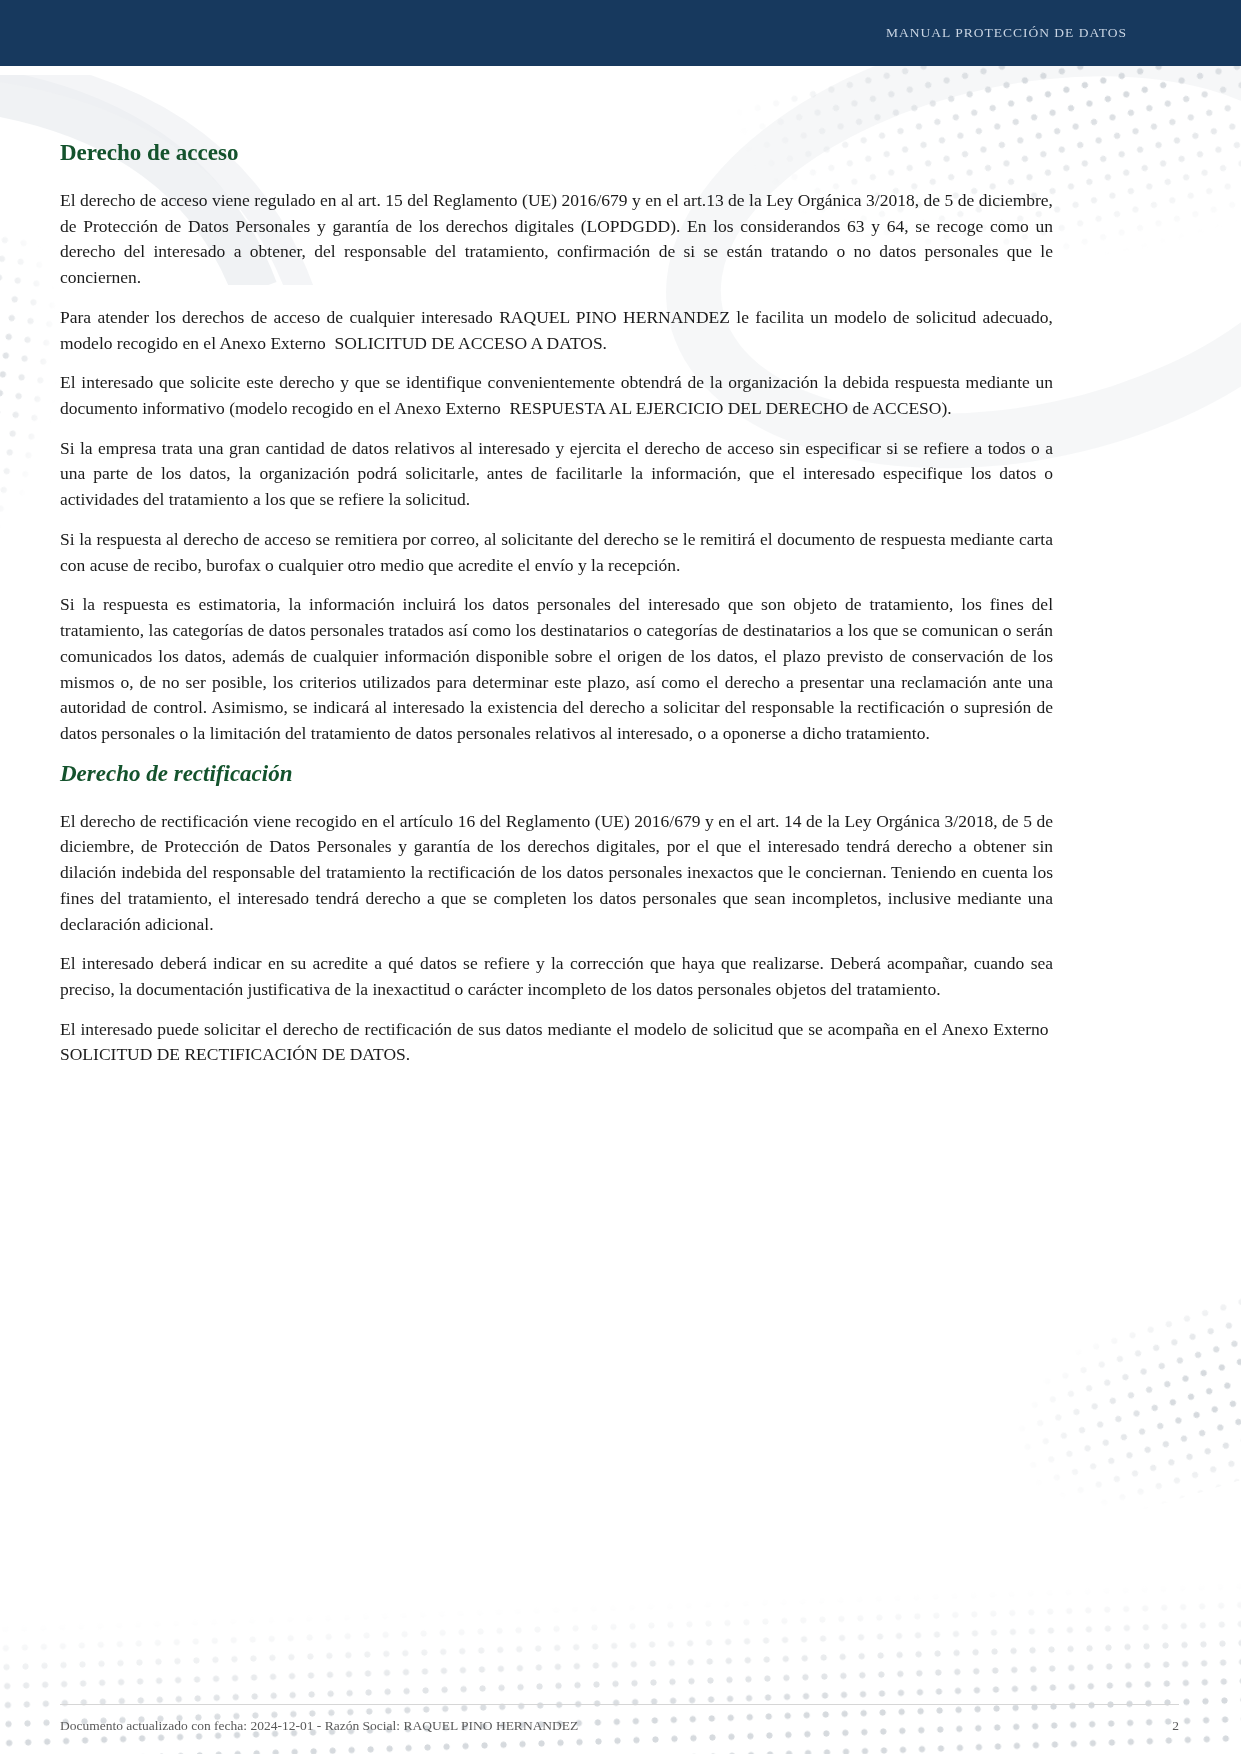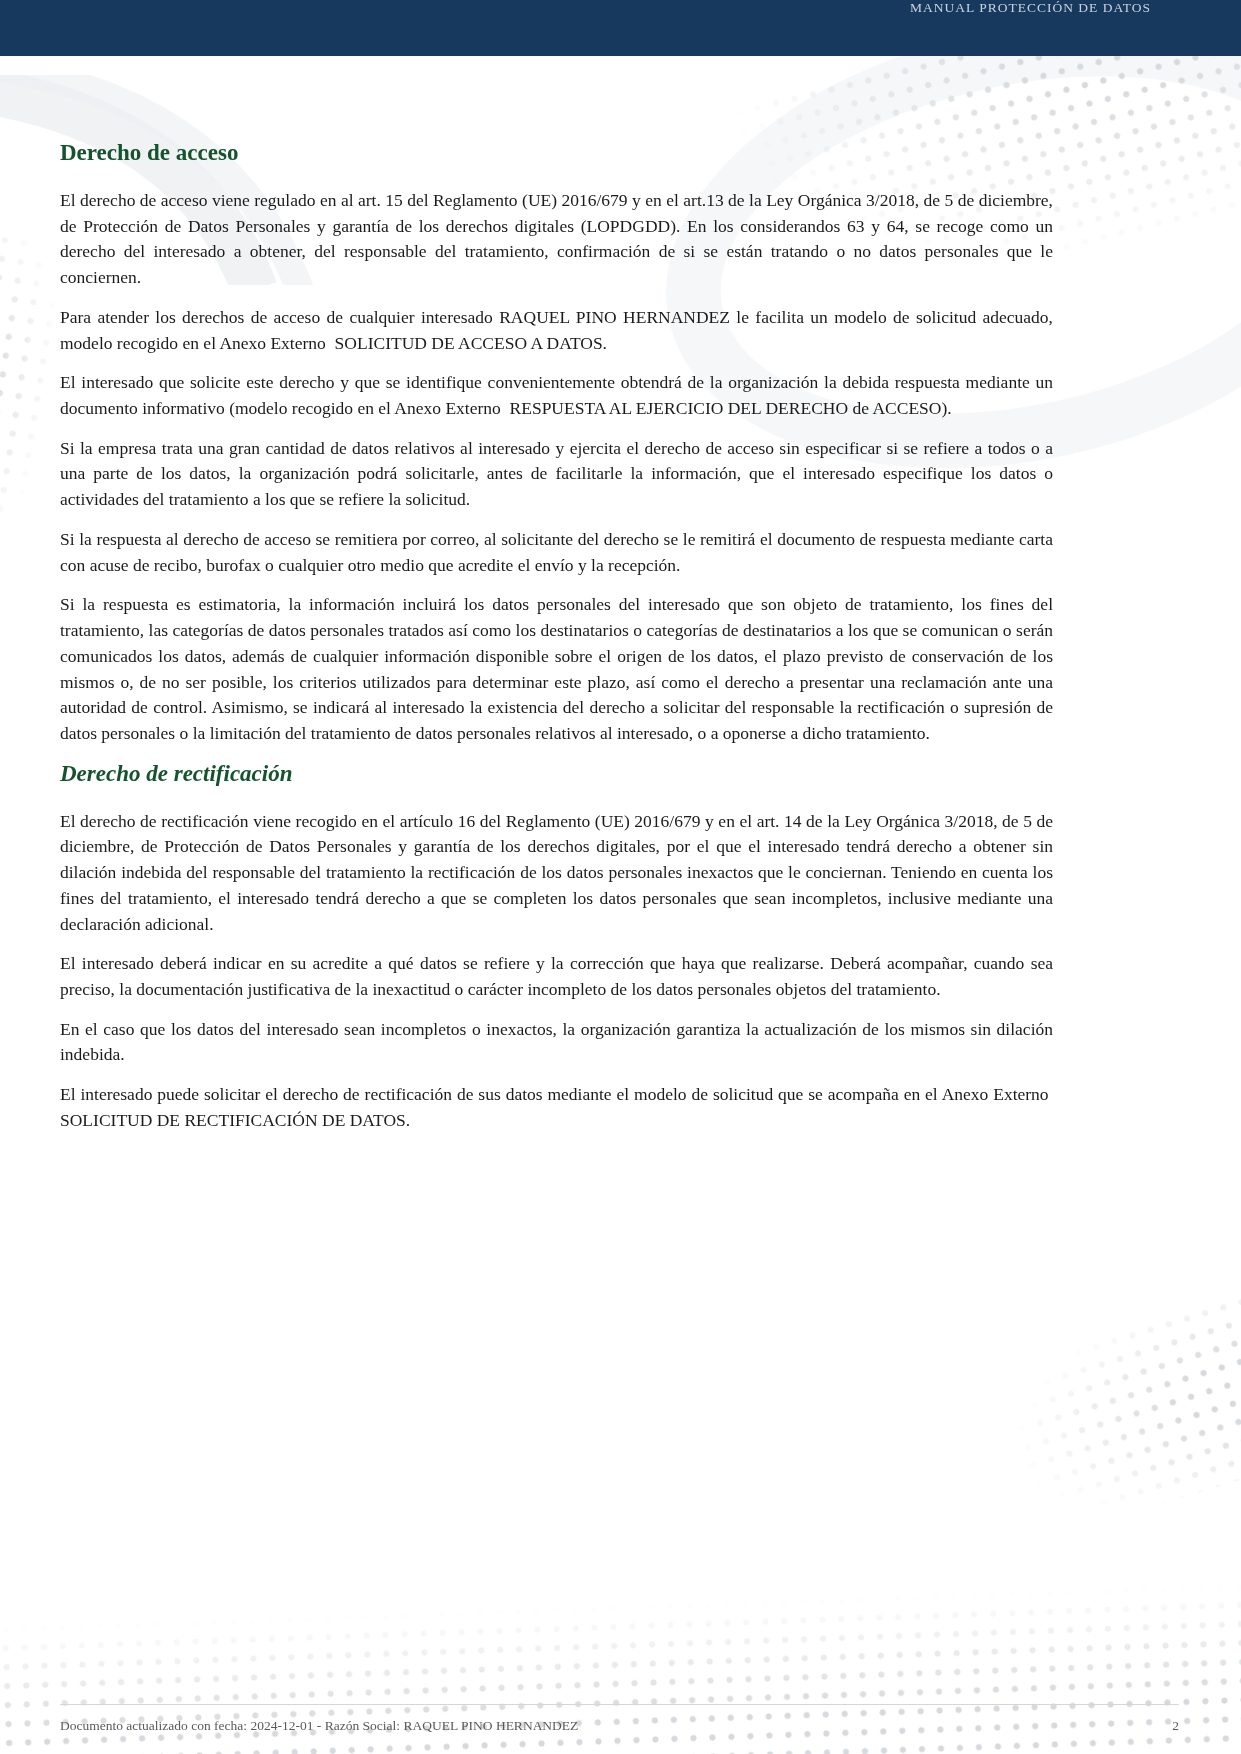--- a/index.html
+++ b/index.html
@@ -19,25 +19,26 @@
     width:1241px;
     height:1754px;
     background:#ffffff;
     overflow:hidden;
   }
 
   
   .topbar{
     position:absolute;
     top:0;left:0;right:0;
-    height:56px;
+    height:66px;
     background:var(--header-bg);
     display:flex;
+    align-items:center;
     justify-content:flex-end;
-    padding-right:90px;
+    padding-right:114px;
     z-index:5;
   }
   .topbar-title{
     color:var(--header-text);
     font-size:13.5px;
     letter-spacing:1px;
     font-family:"Liberation Serif", serif;
   }
 
   
@@ -156,21 +157,20 @@
     <p>El derecho de acceso viene regulado en al art. 15 del Reglamento (UE) 2016/679 y en el art.13 de la Ley Orgánica 3/2018, de 5 de diciembre, de Protección de Datos Personales y garantía de los derechos digitales (LOPDGDD). En los considerandos 63 y 64, se recoge como un derecho del interesado a obtener, del responsable del tratamiento, confirmación de si se están tratando o no datos personales que le conciernen.</p>
     <p>Para atender los derechos de acceso de cualquier interesado RAQUEL PINO HERNANDEZ le facilita un modelo de solicitud adecuado, modelo recogido en el Anexo Externo&nbsp; SOLICITUD DE ACCESO A DATOS.</p>
     <p>El interesado que solicite este derecho y que se identifique convenientemente obtendrá de la organización la debida respuesta mediante un documento informativo (modelo recogido en el Anexo Externo&nbsp; RESPUESTA AL EJERCICIO DEL DERECHO de ACCESO).</p>
     <p>Si la empresa trata una gran cantidad de datos relativos al interesado y ejercita el derecho de acceso sin especificar si se refiere a todos o a una parte de los datos, la organización podrá solicitarle, antes de facilitarle la información, que el interesado especifique los datos o actividades del tratamiento a los que se refiere la solicitud.</p>
     <p>Si la respuesta al derecho de acceso se remitiera por correo, al solicitante del derecho se le remitirá el documento de respuesta mediante carta con acuse de recibo, burofax o cualquier otro medio que acredite el envío y la recepción.</p>
     <p>Si la respuesta es estimatoria, la información incluirá los datos personales del interesado que son objeto de tratamiento, los fines del tratamiento, las categorías de datos personales tratados así como los destinatarios o categorías de destinatarios a los que se comunican o serán comunicados los datos, además de cualquier información disponible sobre el origen de los datos, el plazo previsto de conservación de los mismos o, de no ser posible, los criterios utilizados para determinar este plazo, así como el derecho a presentar una reclamación ante una autoridad de control. Asimismo, se indicará al interesado la existencia del derecho a solicitar del responsable la rectificación o supresión de datos personales o la limitación del tratamiento de datos personales relativos al interesado, o a oponerse a dicho tratamiento.</p>
 
     <h1 class="second">Derecho de rectificación</h1>
     <p>El derecho de rectificación viene recogido en el artículo 16 del Reglamento (UE) 2016/679 y en el art. 14 de la Ley Orgánica 3/2018, de 5 de diciembre, de Protección de Datos Personales y garantía de los derechos digitales, por el que el interesado tendrá derecho a obtener sin dilación indebida del responsable del tratamiento la rectificación de los datos personales inexactos que le conciernan. Teniendo en cuenta los fines del tratamiento, el interesado tendrá derecho a que se completen los datos personales que sean incompletos, inclusive mediante una declaración adicional.</p>
     <p>El interesado deberá indicar en su acredite a qué datos se refiere y la corrección que haya que realizarse. Deberá acompañar, cuando sea preciso, la documentación justificativa de la inexactitud o carácter incompleto de los datos personales objetos del tratamiento.</p>
-    <p>En el caso que los datos del interesado sean incompletos o inexactos, la organización garantiza la actualización de los mismos sin dilación indebida.</p>
     <p>El interesado puede solicitar el derecho de rectificación de sus datos mediante el modelo de solicitud que se acompaña en el Anexo Externo&nbsp; SOLICITUD DE RECTIFICACIÓN DE DATOS.</p>
 
   </main>
 
   <footer class="footer">
     <span>Documento actualizado con fecha: 2024-12-01 - Razón Social: RAQUEL PINO HERNANDEZ</span>
     <span>2</span>
   </footer>
 
 </div>

